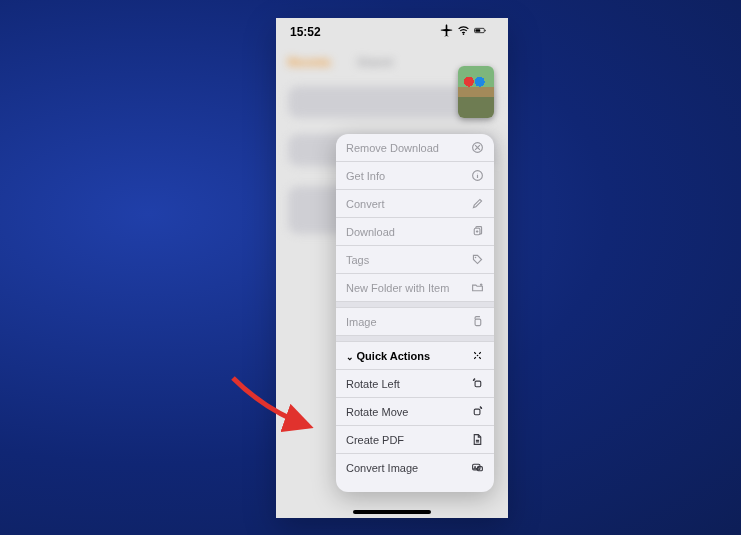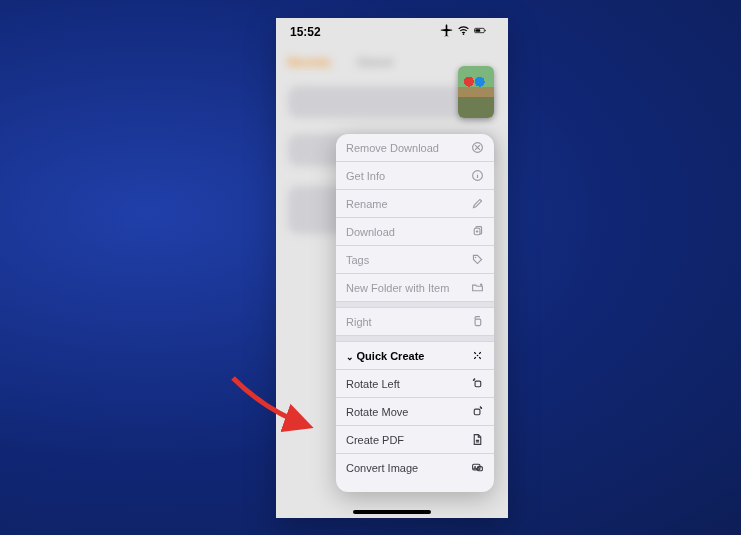--- a/index.html
+++ b/index.html
@@ -105,21 +105,21 @@
     <div class="item dim">
       <span>Get Info</span>
       <span class="ico">
           <svg viewBox="0 0 16 16">
             <circle cx="8" cy="8" r="6"></circle>
             <path d="M8 7v4M8 5v.1"></path>
           </svg>
         </span>
     </div>
     <div class="item dim">
-      <span>Rename</span>
+      <span>Convert</span>
       <span class="ico">
           <svg viewBox="0 0 16 16">
             <path d="M3 13l1-3 7-7 2 2-7 7z"></path>
           </svg>
         </span>
     </div>
     <div class="item dim">
       <span>Download</span>
       <span class="ico">
           <svg viewBox="0 0 16 16">
@@ -144,33 +144,33 @@
           <svg viewBox="0 0 16 16">
             <path d="M2 5h4l1.5 1.5H14V12H2z"></path>
             <path d="M12.5 3v3M11 4.5h3"></path>
           </svg>
         </span>
     </div>
 
     <div class="sep"></div>
 
     <div class="item dim">
-      <span>Right</span>
+      <span>Image</span>
       <span class="ico">
           <svg viewBox="0 0 16 16">
             <rect x="5" y="5" width="7" height="8" rx="1.5"></rect>
             <path d="M5 5V3.5A1.5 1.5 0 016.5 2H11"></path>
           </svg>
         </span>
     </div>
 
     <div class="sep"></div>
 
     <div class="item header">
-      <span><span class="chev">⌄</span><span>Quick Create</span></span>
+      <span><span class="chev">⌄</span><span>Quick Actions</span></span>
       <span class="ico">
           <svg viewBox="0 0 16 16">
             <path d="M4 4l2 2M12 4l-2 2M4 12l2-2M12 12l-2-2"></path>
             <circle class="fill" cx="8" cy="8" r="1"></circle>
           </svg>
         </span>
     </div>
 
     <div class="item">
       <span>Rotate Left</span>

